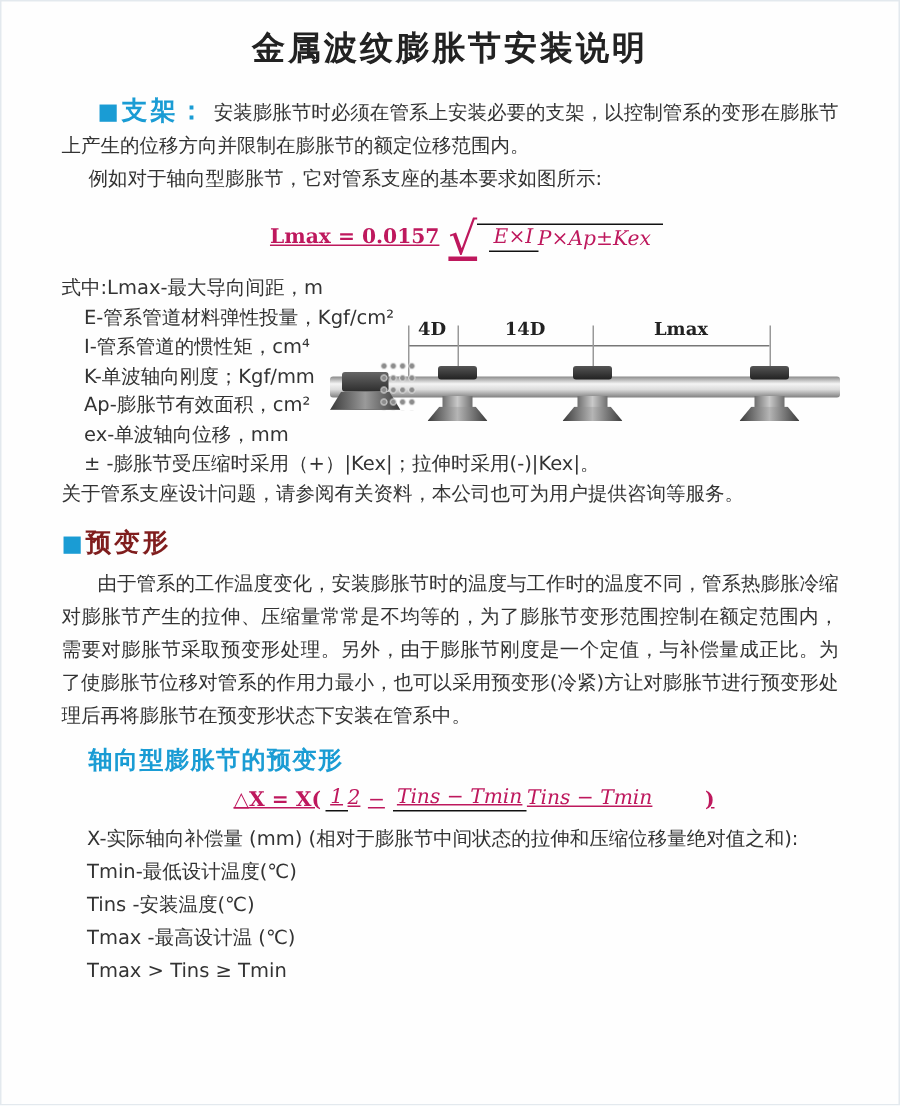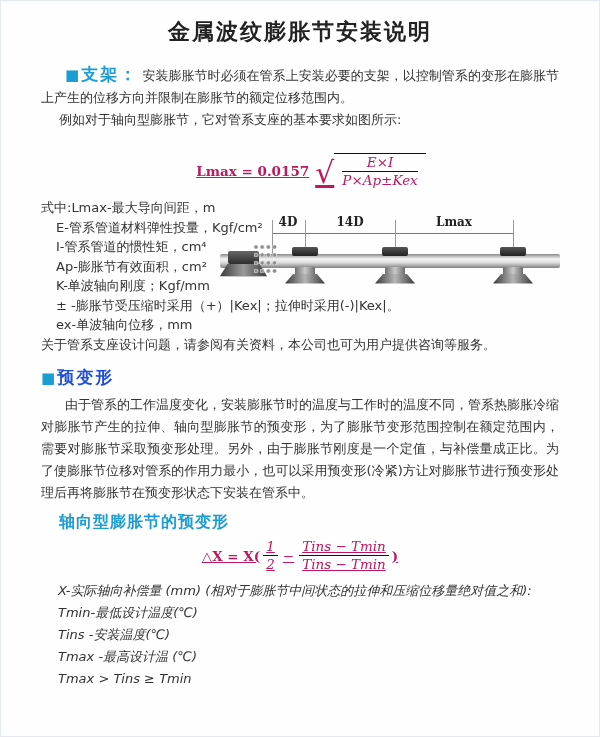--- a/index.html
+++ b/index.html
@@ -10,45 +10,45 @@
     font-family:"DejaVu Sans","Liberation Sans",sans-serif;
     color:#333; font-size:13px; padding:10px 40px 0 40px;
   }
   .doc-title { text-align:center; font-size:22px; font-weight:bold; color:#222;
     letter-spacing:2px; margin:6px 0 16px 0; }
   .para { line-height:22px; text-align:justify; }
   .indent { text-indent:24px; }
   .sec-marker { font-size:15px; margin-right:2px; }
   .sec-head { font-size:17px; font-weight:bold; letter-spacing:2px; }
   .accent { color:#1a9cd4; }
-  .example-line { line-height:22px; text-indent:18px; margin-bottom:22px; }
+  .example-line { line-height:22px; text-indent:18px; margin-bottom:12px; }
 
   
   .formula { display:flex; justify-content:center; align-items:center;
     font-family:"DejaVu Serif","Liberation Serif",serif; font-size:13.5px; color:#be185d;text-decoration:underline; }
   .formula.f1 { margin:8px 0 10px 22px; }
   .formula.f2 { margin:6px 0 8px 0; }
   .f-lhs { font-weight:bold; margin-right:6px; }
   .radical { font-size:30px; font-weight:normal; line-height:30px; transform:translateY(2px); }
   .radicand { border-top:1.5px solid #111; padding:1px 5px 0 5px; font-style:italic; }
-  .frac { display:inline-flex; flex-direction:column; text-align:center;
+  .frac { display:inline-flex; flex-direction:row; text-align:center;
     vertical-align:middle; font-style:italic; line-height:15px; margin:0 3px; }
   .frac .num { border-bottom:1px solid #111; padding:0 3px 1px 3px; }
   .frac .den { padding-top:1px; }
   .f-op { margin:0 2px; font-style:normal; }
-  .f-bold { font-weight:bold; font-style:normal; }
+  .f-bold { font-weight:bold; font-style:normal;margin-left:32px; }
 
   
   .defs-row { position:relative; min-height:158px; }
   .def-list { line-height:19.5px; }
   .def-list > div { margin-left:15px; white-space:nowrap; }
   .def-list > div:nth-child(1), .def-list > div:nth-child(8) { margin-left:0; }
   .def-list > div:nth-child(9) { margin-left:14px; white-space:normal; }
 
-  .diagram { position:absolute; top:16px; right:-6px; width:345px; height:80px; }
+  .diagram { position:absolute; top:28px; right:-6px; width:345px; height:80px; }
   .dim-line { position:absolute; left:52px; top:19px; width:241px; height:1px; background:#777; }
   .tick { position:absolute; top:6px; width:1px; height:34px; background:#999; }
   .dim-label { position:absolute; top:1px; transform:translateX(-50%);
     font-family:"DejaVu Serif","Liberation Serif",serif; font-weight:bold;
     font-size:12px; color:#222; }
   .pipe { position:absolute; left:0; top:40px; width:340px; height:14px;
     background:linear-gradient(#8a8a8a,#f4f4f4 35%,#dcdcdc 62%,#808080); border-radius:2px; }
   .bellows { position:absolute; left:33px; top:30px; width:25px; height:33px;
     background-image:radial-gradient(circle at 3px 3px,#8c8c8c 1.4px,#e4e4e4 2px,rgba(0,0,0,0) 2.6px);
     background-size:6.2px 8px; }
@@ -64,21 +64,21 @@
   .support .neck { position:absolute; left:12px; top:20px; width:20px; height:8px;
     background:linear-gradient(90deg,#6f6f6f,#c9c9c9 50%,#6f6f6f); }
   .support .base { position:absolute; left:2px; top:27px; width:40px; height:12px;
     background:linear-gradient(90deg,#3a3a3a,#b5b5b5 50%,#3a3a3a);
     clip-path:polygon(20% 0,80% 0,100% 80%,0 80%);
     border-bottom:2.5px solid #2b2b2b; }
 
   .sec2-head { margin:10px 0 4px 0; }
   .sub-head { font-size:16px; font-weight:bold; letter-spacing:1px; margin:8px 0 6px 18px; }
   .axial-defs { line-height:22px; }
-  .axial-defs > div { margin-left:17px;font-style:italic; }
+  .axial-defs > div { margin-left:17px; }
 </style>
 </head>
 <body>
 
 <div class="page">
 
   <h1 class="doc-title">金属波纹膨胀节安装说明</h1>
 
   <p class="para indent"><span class="sec-marker accent" style="color: rgb(26, 156, 212);">■</span><span class="sec-head accent" style="color: rgb(26, 156, 212);">支架：</span> <span>安装膨胀节时必须在管系上安装必要的支架，以控制管系的变形在膨胀节上产生的位移方向并限制在膨胀节的额定位移范围内。</span></p>
 
@@ -93,24 +93,24 @@
         <span class="den">P×Ap±Kex</span>
       </span>
     </span>
   </div>
 
   <div class="defs-row">
     <div class="def-list">
       <div>式中:Lmax-最大导向间距，m</div>
       <div>E-管系管道材料弹性投量，Kgf/cm²</div>
       <div>I-管系管道的惯性矩，cm⁴</div>
+      <div>K-单波轴向刚度；Kgf/mm</div>
       <div>Ap-膨胀节有效面积，cm²</div>
-      <div>K-单波轴向刚度；Kgf/mm</div>
+      <div>ex-单波轴向位移，mm</div>
       <div>± -膨胀节受压缩时采用（+）|Kex|；拉伸时采用(-)|Kex|。</div>
-      <div>ex-单波轴向位移，mm</div>
       <div>关于管系支座设计问题，请参阅有关资料，本公司也可为用户提供咨询等服务。</div>
     </div>
 
     <div class="diagram">
       <div class="dim-line"></div>
       <div class="tick" style="left:52px;"></div>
       <div class="tick" style="left:85px;"></div>
       <div class="tick" style="left:175px;"></div>
       <div class="tick" style="left:293px;"></div>
       <div class="dim-label" style="left:68px;">4D</div>
@@ -131,23 +131,23 @@
         <div class="base"></div>
       </div>
       <div class="support" style="left:271px;">
         <div class="cap"></div>
         <div class="neck"></div>
         <div class="base"></div>
       </div>
     </div>
   </div>
 
-  <p class="para sec2-head"><span class="sec-marker accent" style="color: rgb(26, 156, 212);">■</span><span class="sec-head accent" style="color: #1d4ed8;">预变形</span></p>
+  <p class="para sec2-head"><span class="sec-marker accent" style="color: rgb(26, 156, 212);">■</span><span class="sec-head accent" style="color: #7f1d1d;">预变形</span></p>
 
-  <p class="para indent">由于管系的工作温度变化，安装膨胀节时的温度与工作时的温度不同，管系热膨胀冷缩对膨胀节产生的拉伸、轴向型膨胀节的预变形，为了膨胀节变形范围控制在额定范围内，需要对膨胀节采取预变形处理。另外，由于膨胀节刚度是一个定值，与补偿量成正比。为了使膨胀节位移对管系的作用力最小，也可以采用预变形(冷紧)方让对膨胀节进行预变形处理后再将膨胀节在预变形状态下安装在管系中。</p>
+  <p class="para indent">由于管系的工作温度变化，安装膨胀节时的温度与工作时的温度不同，管系热膨胀冷缩对膨胀节产生的拉伸、压缩量常常是不均等的，为了膨胀节变形范围控制在额定范围内，需要对膨胀节采取预变形处理。另外，由于膨胀节刚度是一个定值，与补偿量成正比。为了使膨胀节位移对管系的作用力最小，也可以采用预变形(冷紧)方让对膨胀节进行预变形处理后再将膨胀节在预变形状态下安装在管系中。</p>
 
   <h2 class="sub-head accent" style="color: rgb(26, 156, 212);">轴向型膨胀节的预变形</h2>
 
   <div class="formula f2">
     <span class="f-bold">△X = X(</span>
     <span class="frac">
       <span class="num">1</span>
       <span class="den">2</span>
     </span>
     <span class="f-op">−</span>

